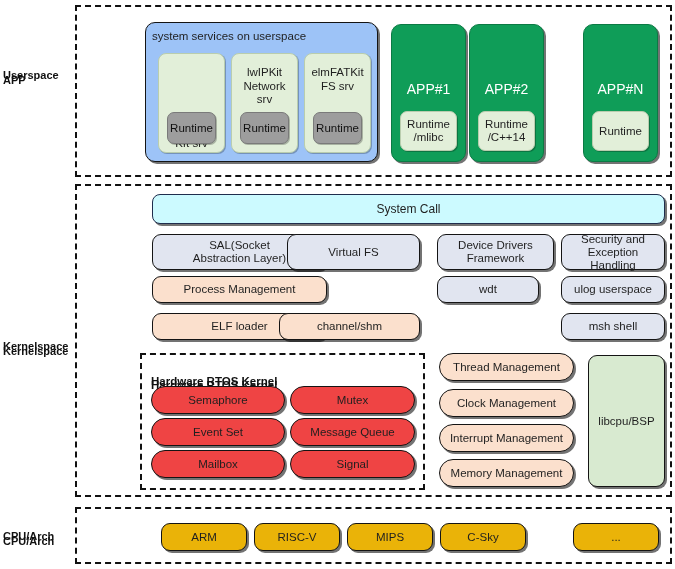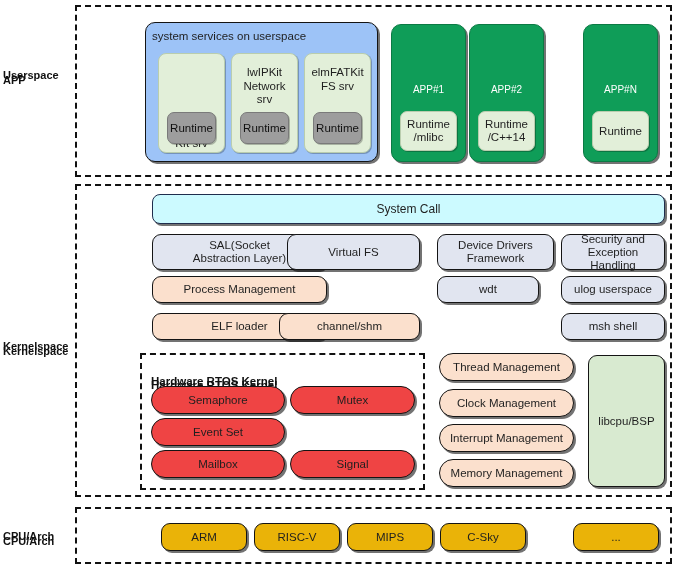--- a/index.html
+++ b/index.html
@@ -92,21 +92,21 @@
 
   .app{
     background:#0f9d58;
     border:1px solid #0b7a44;
     border-radius:10px;
     color:#ffffff;
     flex-direction:column;
     justify-content:center;
     box-shadow:2px 2px 0 rgba(0,0,0,0.55);
   }
-  .app .app-title{font-size:10px;color:#ffffff;margin-bottom:8px;}
+  .app .app-title{font-size:14px;color:#ffffff;margin-bottom:8px;}
   .app-runtime{
     position:absolute;left:8px;right:8px;bottom:10px;height:38px;
     background:#e2efd9;border:1px solid #b9cdae;border-radius:7px;
     display:flex;align-items:center;justify-content:center;text-align:center;
     font-size:11.5px;line-height:13px;color:#1f1f1f;white-space:pre-line;
     box-shadow:1px 1px 0 rgba(0,0,0,0.25);
   }
   #app-0{left:391px;top:24px;width:75px;height:138px;}
   #app-1{left:469px;top:24px;width:75px;height:138px;}
   #app-2{left:583px;top:24px;width:75px;height:138px;}
@@ -240,20 +240,21 @@
   <div id="rtos-kernel-box"></div>
   <div id="rtos-title">
     <span>Hardware RTOS Kernel</span>
     <span class="l2">Hardware RTOS Kernel</span>
   </div>
 
   <div class="node green-node" id="r-sem">Semaphore</div>
   <div class="node green-node" id="r-evt">Event Set</div>
   <div class="node green-node" id="r-mbx">Mailbox</div>
   <div class="node green-node" id="r-mtx">Mutex</div>
+  <div class="node green-node" id="r-msgq">Message Queue</div>
   <div class="node green-node" id="r-sig">Signal</div>
 
   <div class="node peach-node" id="t-thread">Thread Management</div>
   <div class="node peach-node" id="t-clock">Clock Management</div>
   <div class="node peach-node" id="t-irq">Interrupt Management</div>
   <div class="node peach-node" id="t-mem">Memory Management</div>
 
   <div class="node libcpu-node" id="libcpu">libcpu/BSP</div>
 
   <div class="node yellow-node" id="a-0">ARM</div>

